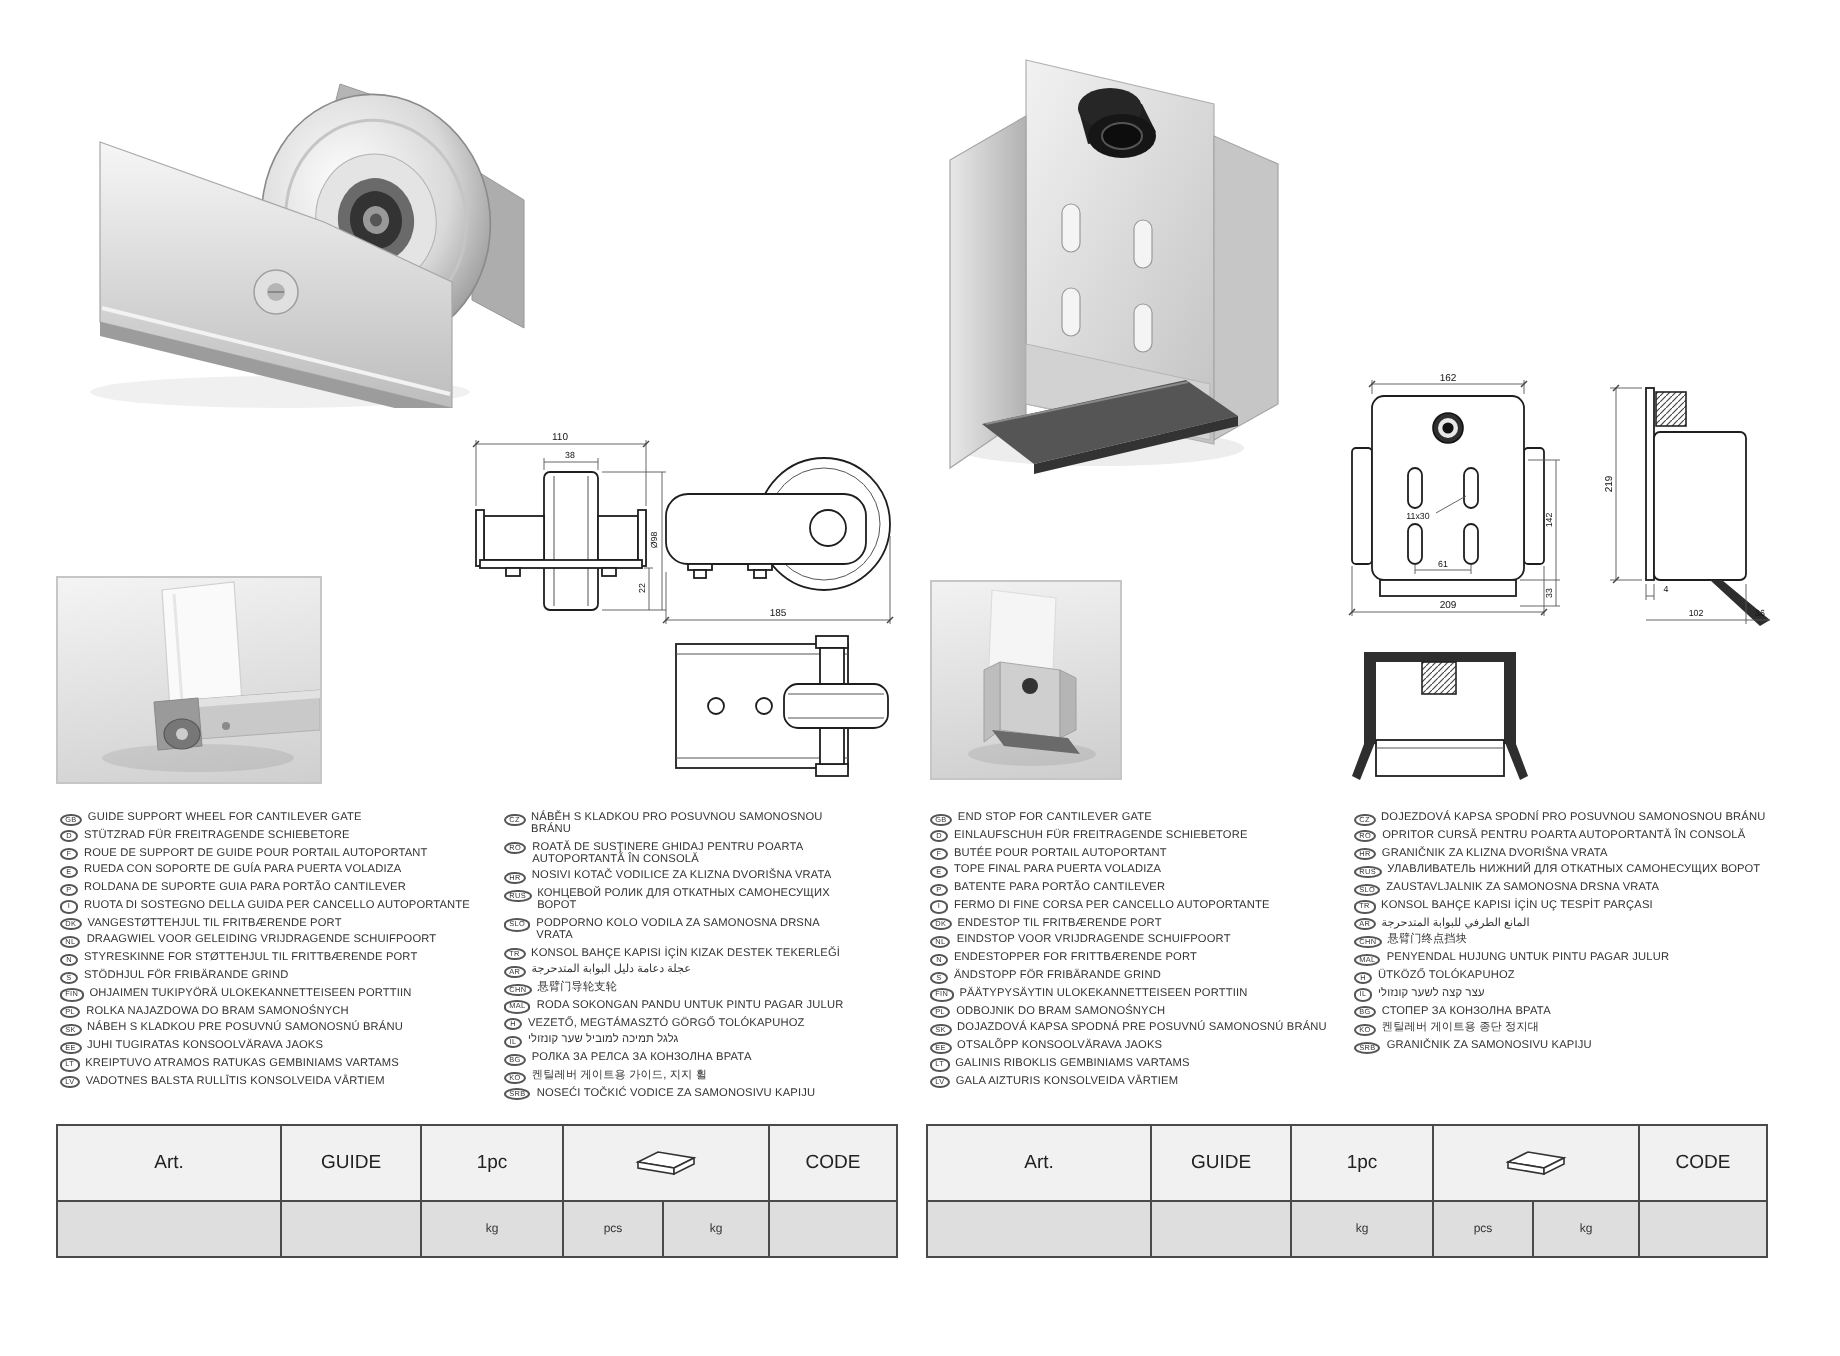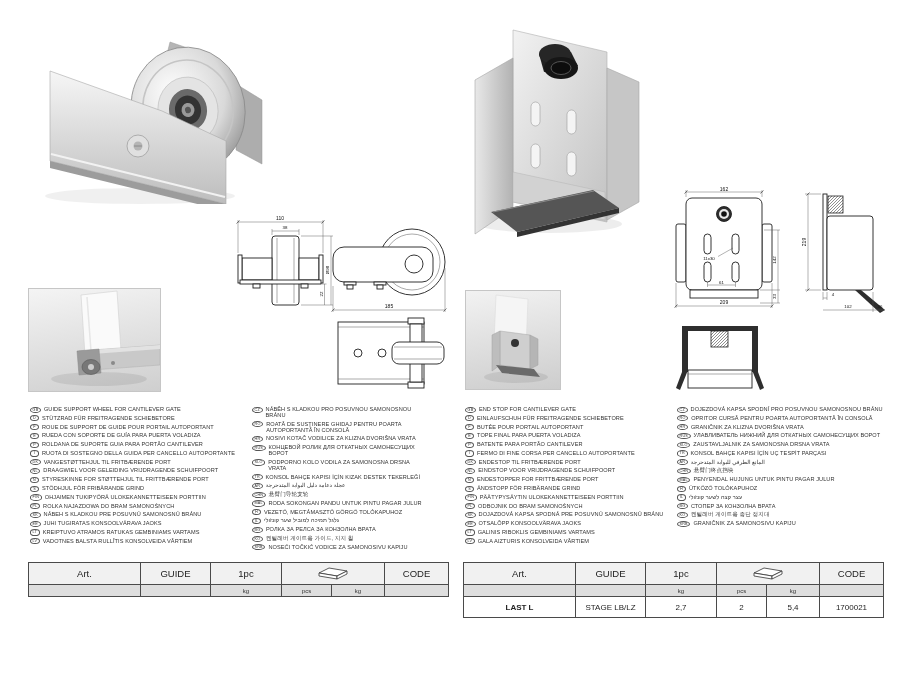--- a/index.html
+++ b/index.html
@@ -10,21 +10,21 @@
   
   .lang-col{position:absolute;}
   .lang-item{display:flex;align-items:flex-start;gap:3px;margin-bottom:2.1px;}
   .badge{flex:0 0 auto;border:0.6px solid #555;border-radius:50%;
          font-size:3.7px;line-height:5.6px;height:6.2px;min-width:9px;padding:0 1.6px;
          text-align:center;color:#333;margin-top:0.5px;letter-spacing:0.2px;box-sizing:border-box;}
   .lang-text{font-size:5.6px;line-height:6.3px;color:#333;letter-spacing:0.08px;}
 
   
   .spec-table{position:absolute;border-collapse:collapse;table-layout:fixed;background:#fff;}
-  .spec-table td{border:1px solid #4a4a4a;text-align:center;vertical-align:middle;padding:0;overflow:hidden;}
+  .spec-table td{border:1px solid #4a4a4a;text-align:center;vertical-align:middle;padding:8px;overflow:hidden;}
   .spec-table tr.h1 td{height:21px;font-size:9.5px;background:#f1f1f1;color:#222;}
   .spec-table tr.h2 td{height:11px;font-size:6px;background:#dedede;color:#333;}
   .spec-table tr.dr td{height:20px;font-size:8px;background:#fff;color:#222;}
   .spec-table .b{font-weight:bold;}
 
   
   .app-photo{position:absolute;border:1px solid #c6c6c6;box-sizing:border-box;}
 
   
   svg .p   {fill:#fff;stroke:#1e1e1e;stroke-width:.9;}
@@ -599,24 +599,16 @@
         <td>CODE</td>
       </tr>
       <tr class="h2">
         <td></td>
         <td></td>
         <td>kg</td>
         <td>pcs</td>
         <td>kg</td>
         <td></td>
       </tr>
-      <tr class="dr">
-        <td class="b">LAST L</td>
-        <td>STAGE LB/LZ</td>
-        <td>2,7</td>
-        <td>2</td>
-        <td>5,4</td>
-        <td>1700021</td>
-      </tr>
     </tbody>
       </table>
   </div>
 </div>
 
 </body></html>

